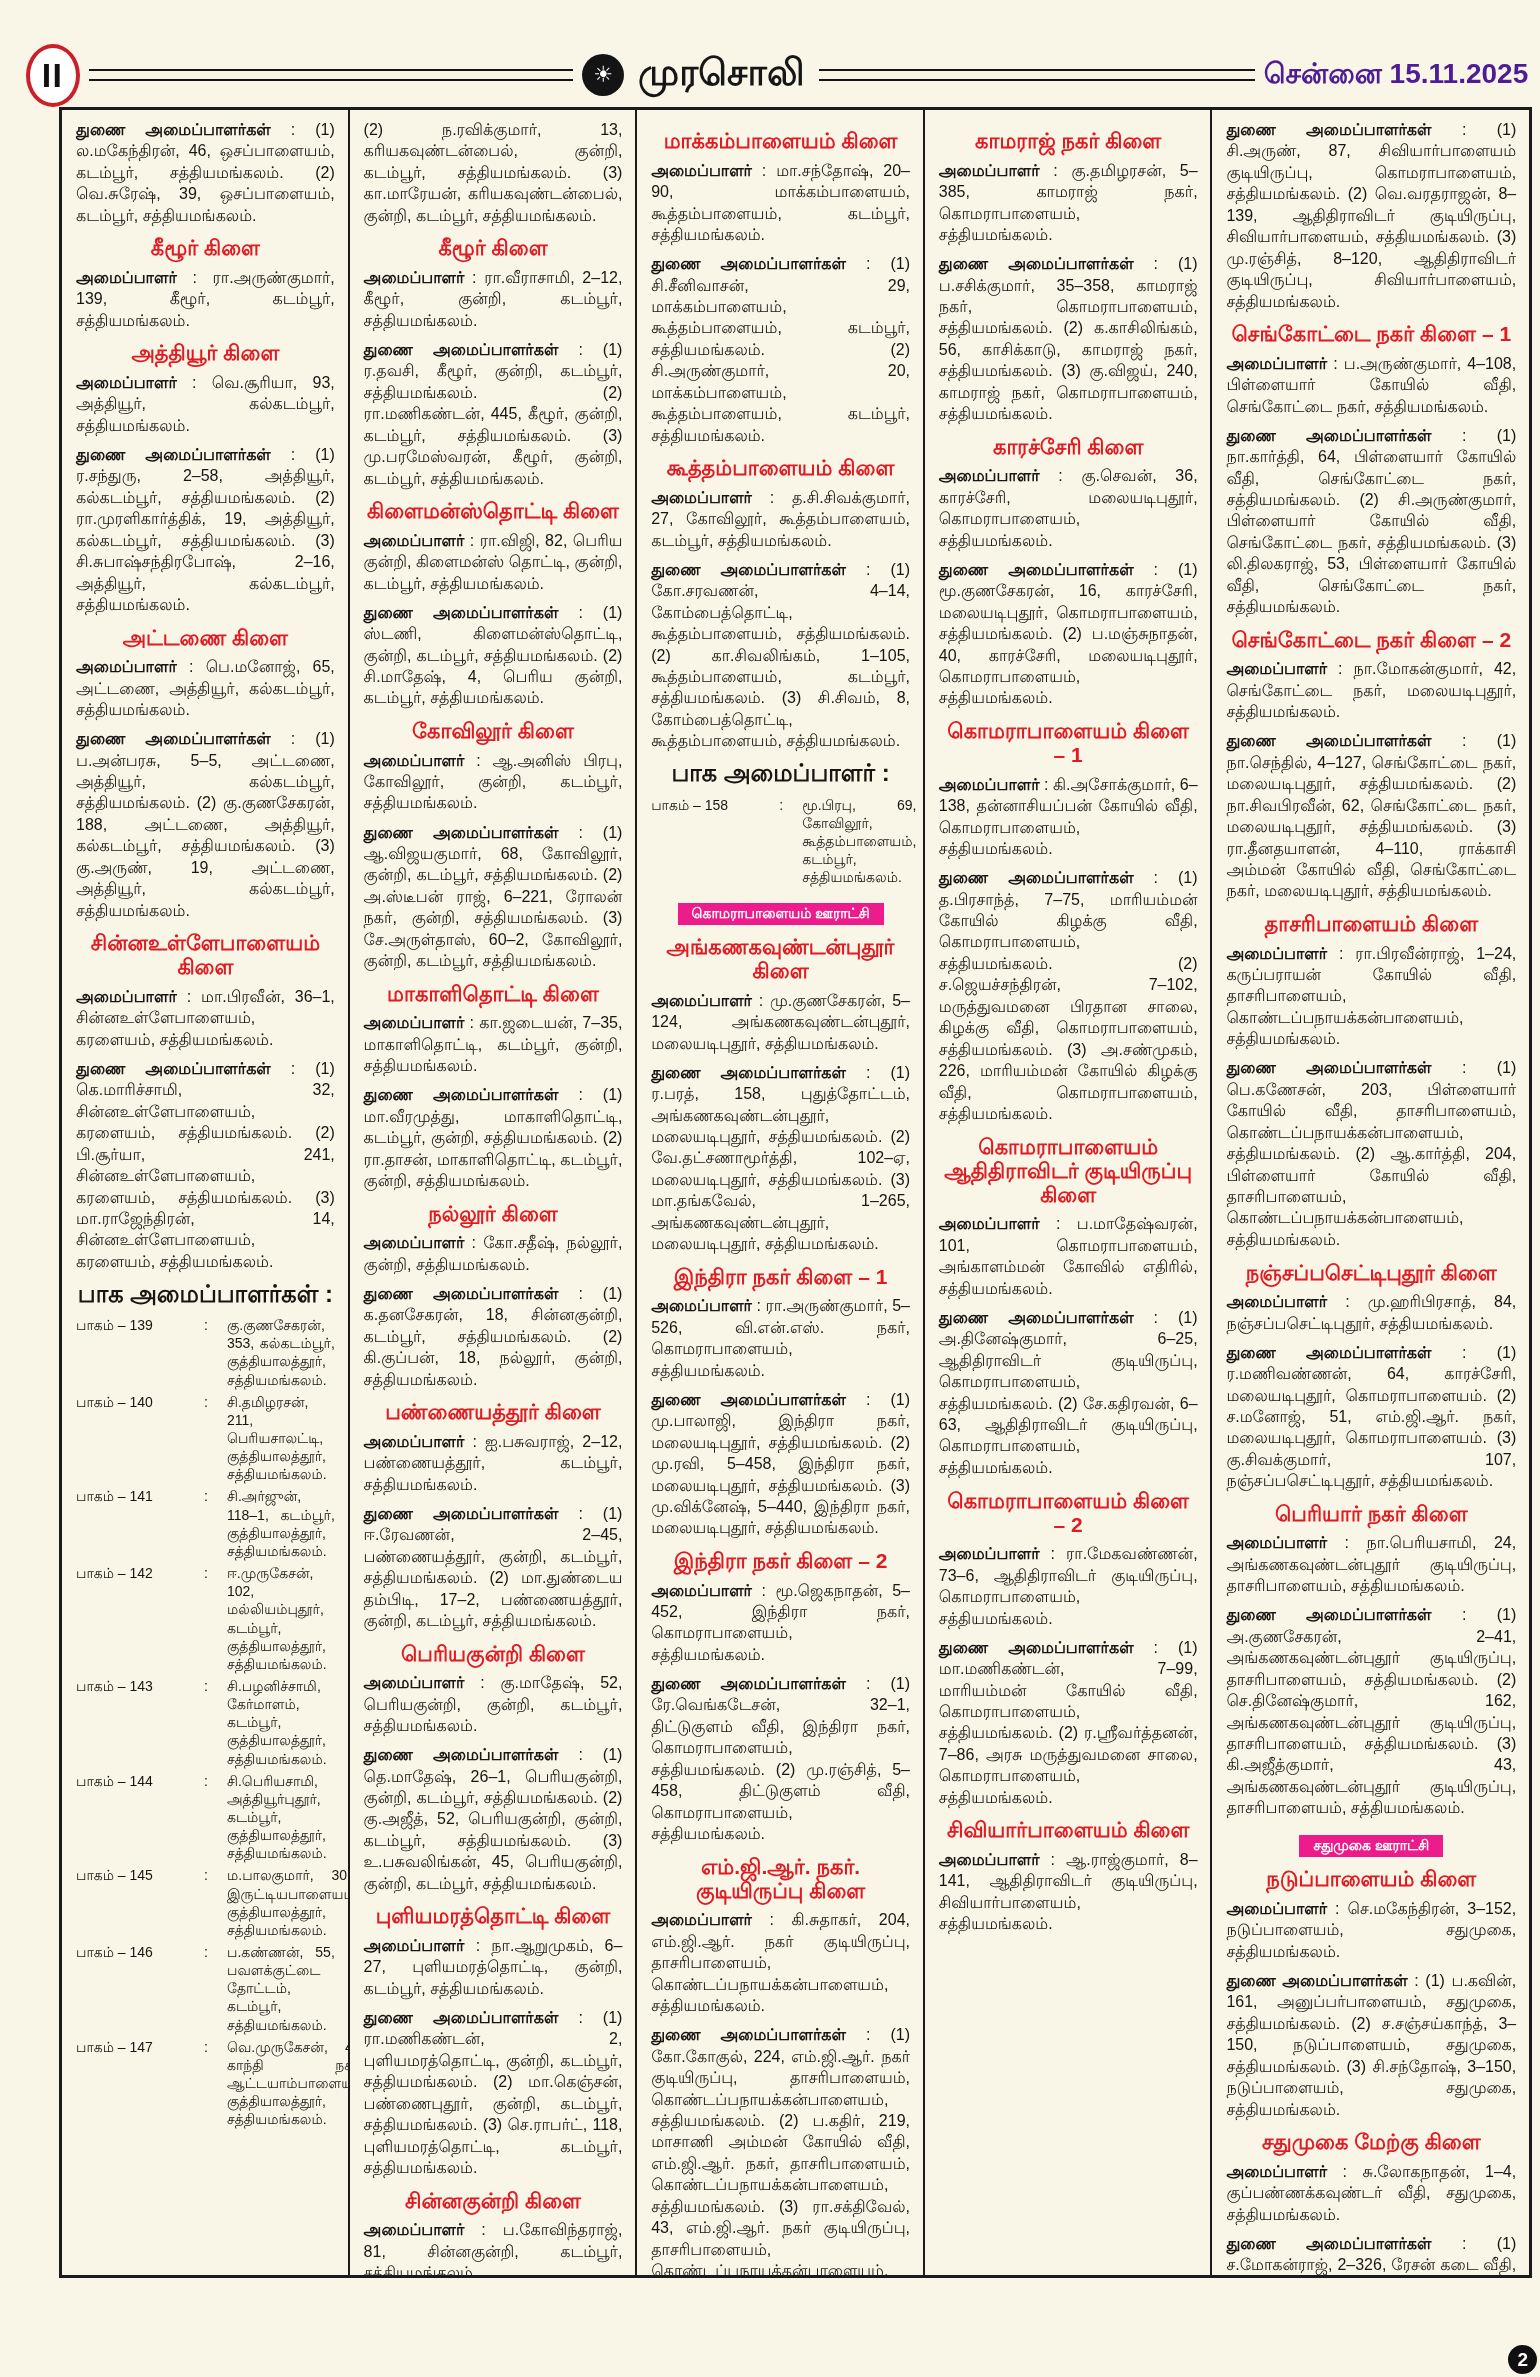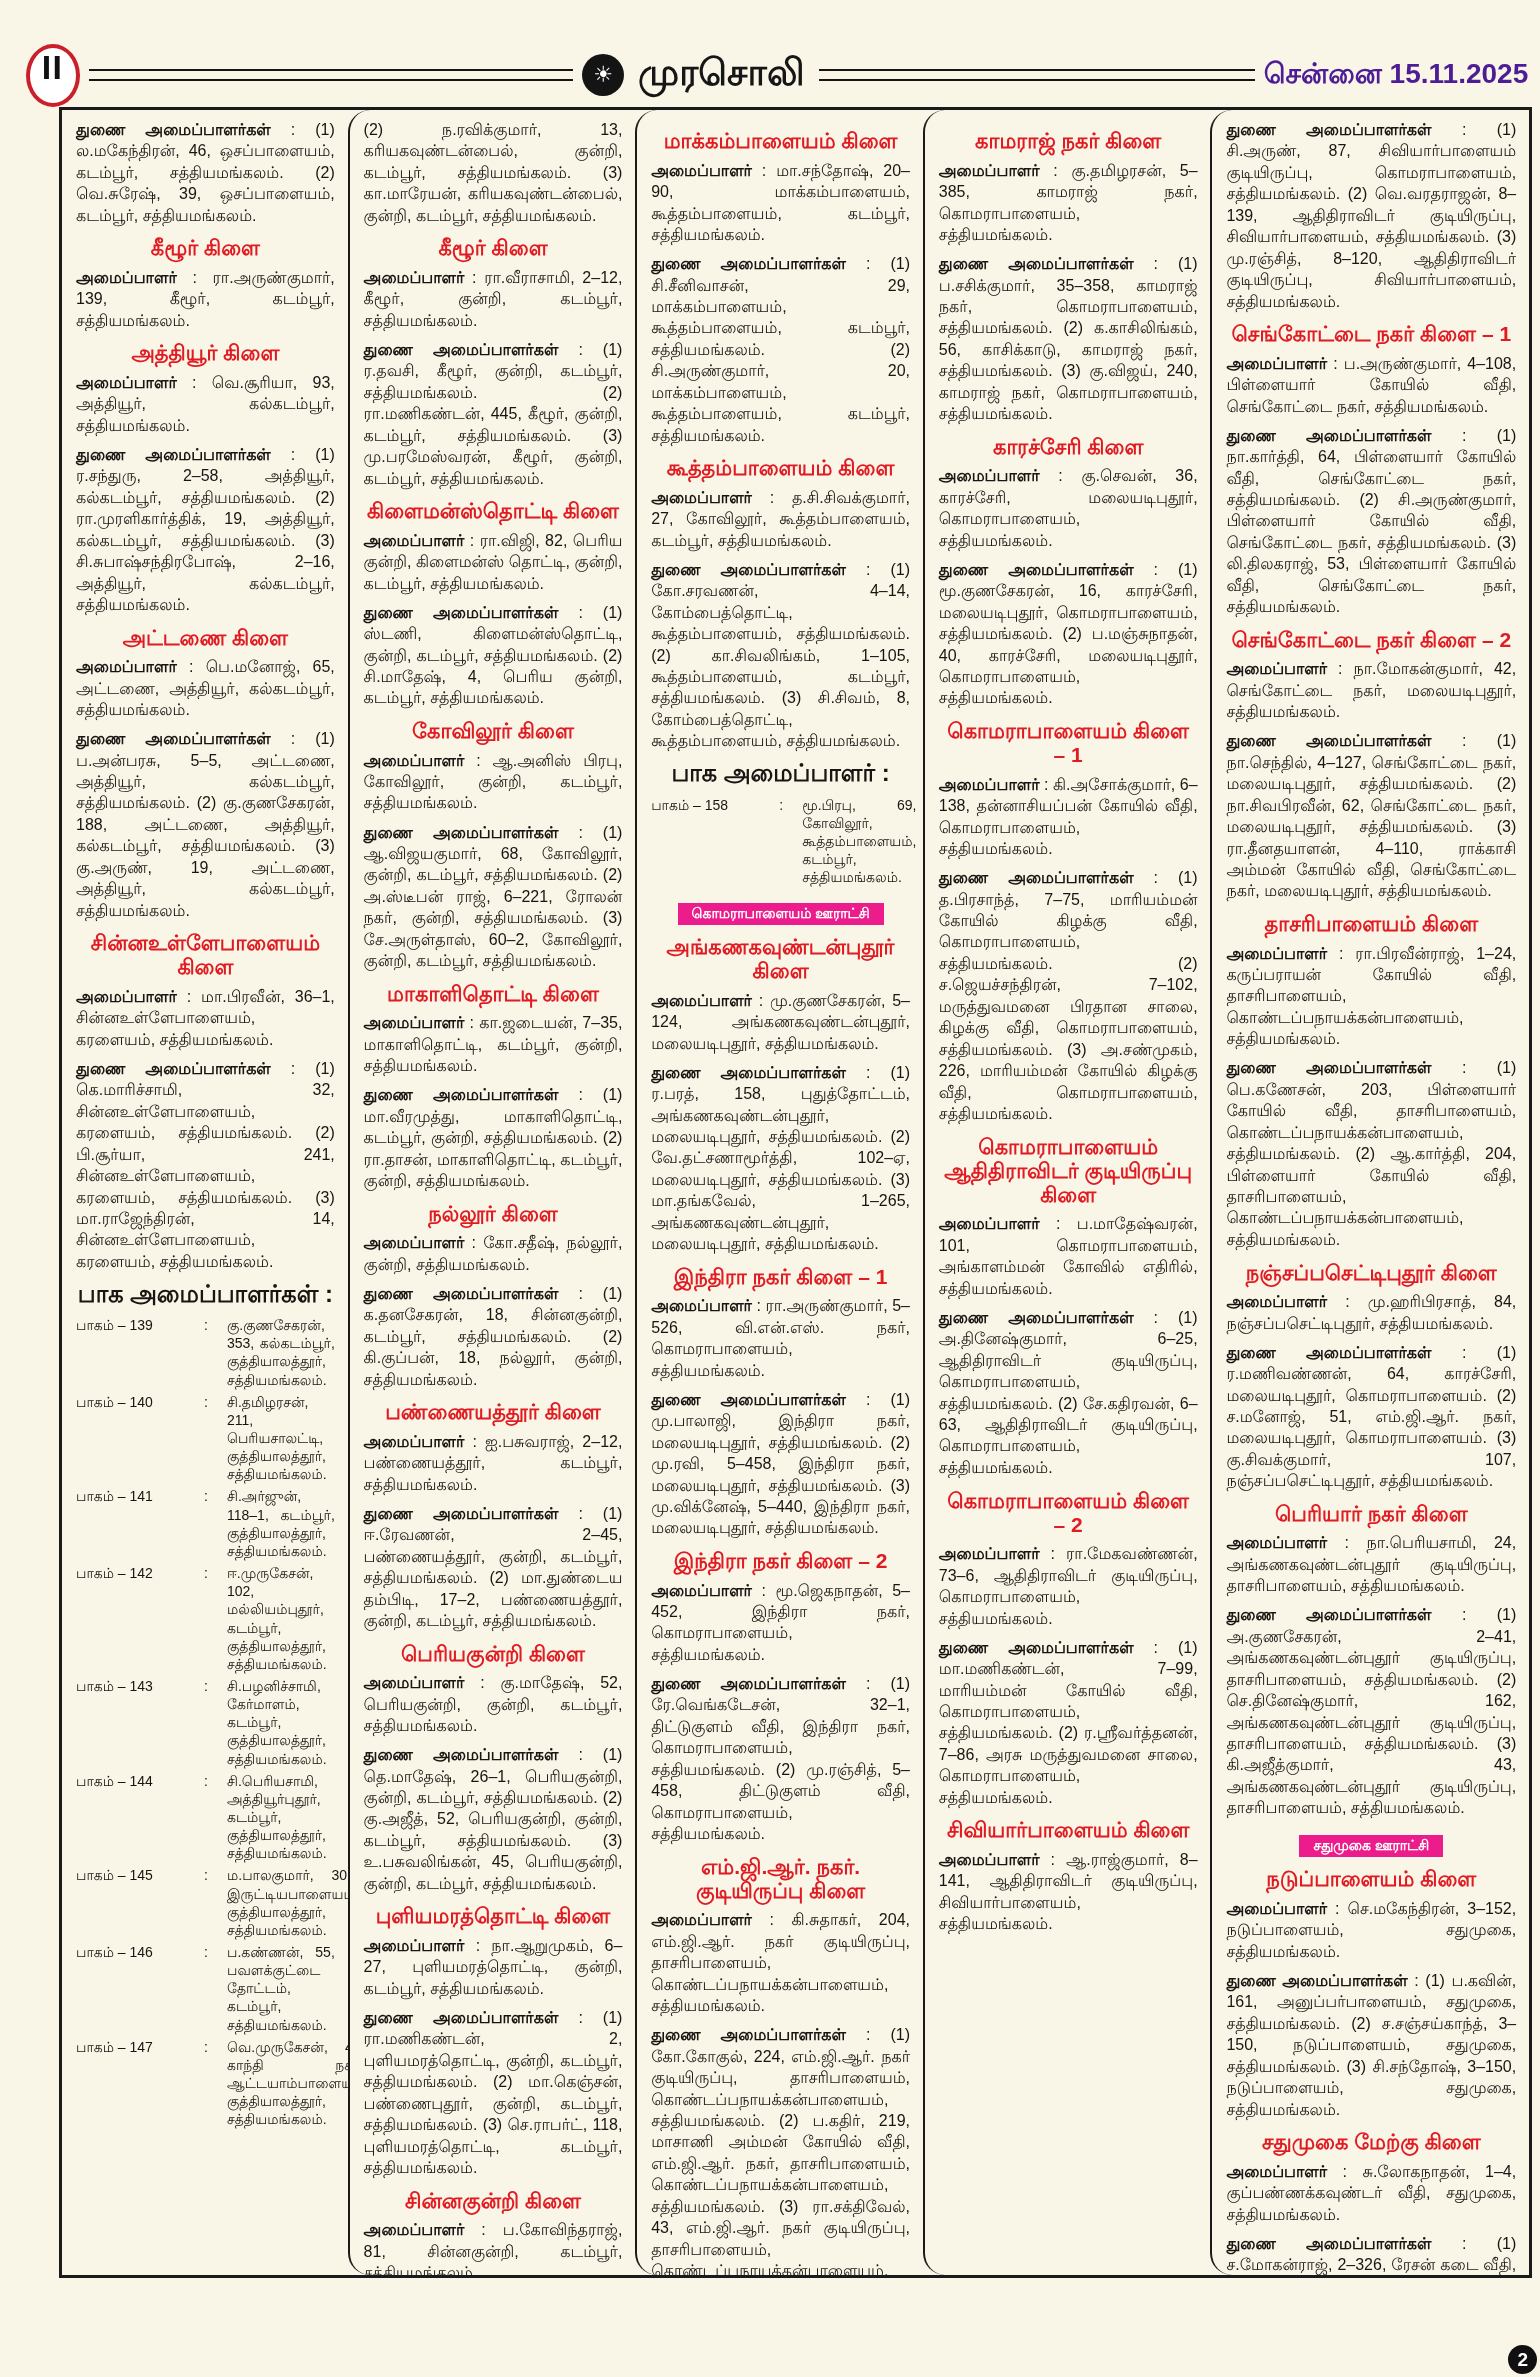--- a/index.html
+++ b/index.html
@@ -11,40 +11,40 @@
     -webkit-font-smoothing:antialiased;
   }
   
   .masthead{
     position:absolute;left:25.5px;right:12.8px;top:40px;height:70px;
     display:flex;align-items:center;gap:9px;
   }
   .roman-badge{
     width:54px;height:63px;border-radius:50%;
     border:4.5px solid #c9202a;background:#fff;
-    display:flex;justify-content:center;
+    display:flex;align-items:center;justify-content:center;
     font-weight:bold;font-size:34px;letter-spacing:1.3px;color:#111;
     box-sizing:border-box;flex:0 0 auto;
   }
   .rule{flex:1 1 auto;height:7.7px;border-top:2.6px solid #151515;border-bottom:2.6px solid #151515;}
   .rule.short{flex:0.9;}
   .sun-logo{
     width:42px;height:42px;border-radius:50%;background:#141414;flex:0 0 auto;
     display:flex;align-items:center;justify-content:center;color:#fff;font-size:22px;
   }
   .brand{font-size:37px;font-weight:bold;color:#161616;flex:0 0 auto;padding:0 5.1px;}
   .dateline{font-size:28px;font-weight:bold;color:#4c1d95;flex:0 0 auto;white-space:nowrap;}
   
   .sheet{
     position:absolute;left:59px;top:107px;width:1473px;height:2171px;
     border:3.2px solid #1b1b1b;box-sizing:border-box;background:#f9f5e7;
     display:flex;flex-direction:row;align-items:stretch;
   }
   .col{
-    flex:1 1 0;padding:9px 12.8px 11.5px 14px;overflow:hidden;box-sizing:border-box;border-radius:22px;
+    flex:1 1 0;padding:9px 12.8px 11.5px 14px;overflow:hidden;box-sizing:border-box;
   }
   .col + .col{border-left:2.6px solid #1b1b1b;}
   .col:last-child{flex:1.12 1 0;}
   
   .bh{ 
     color:#e01b22;font-weight:bold;font-size:21px;text-align:center;
     margin:10.2px 0 6.4px 0;line-height:1.15;
   }
   .mb-wrap{text-align:center;margin:16.6px 0 2.6px 0;}
   .mb{ 

